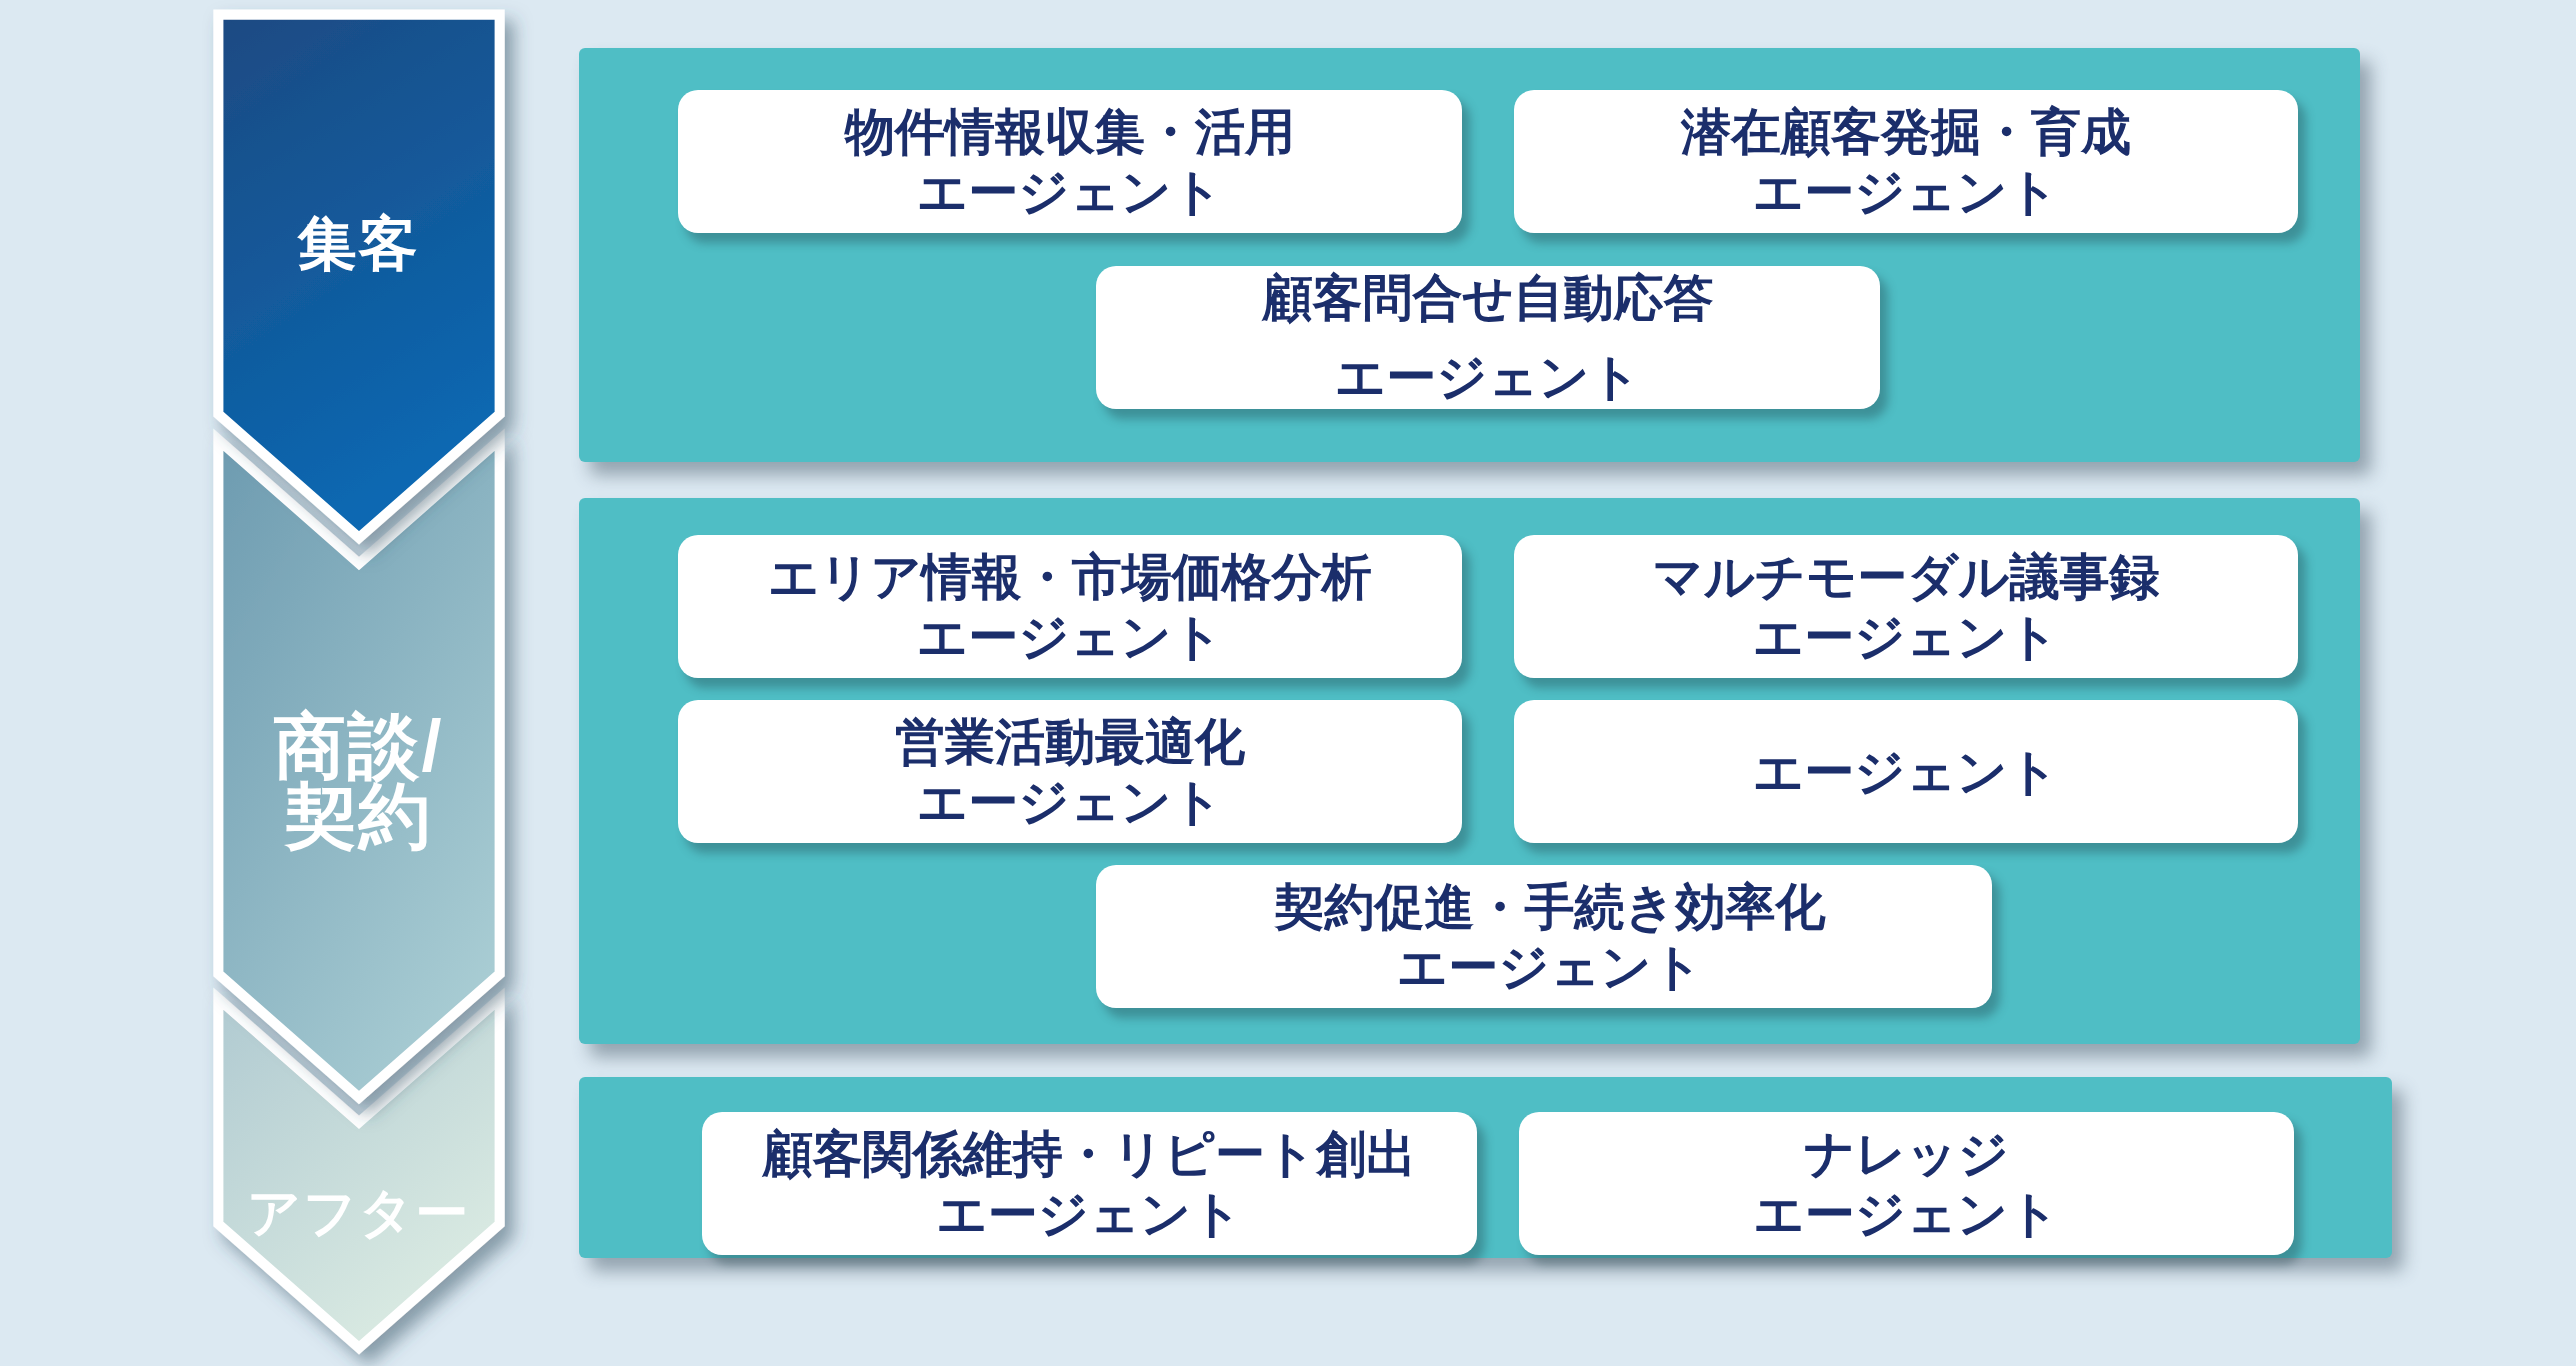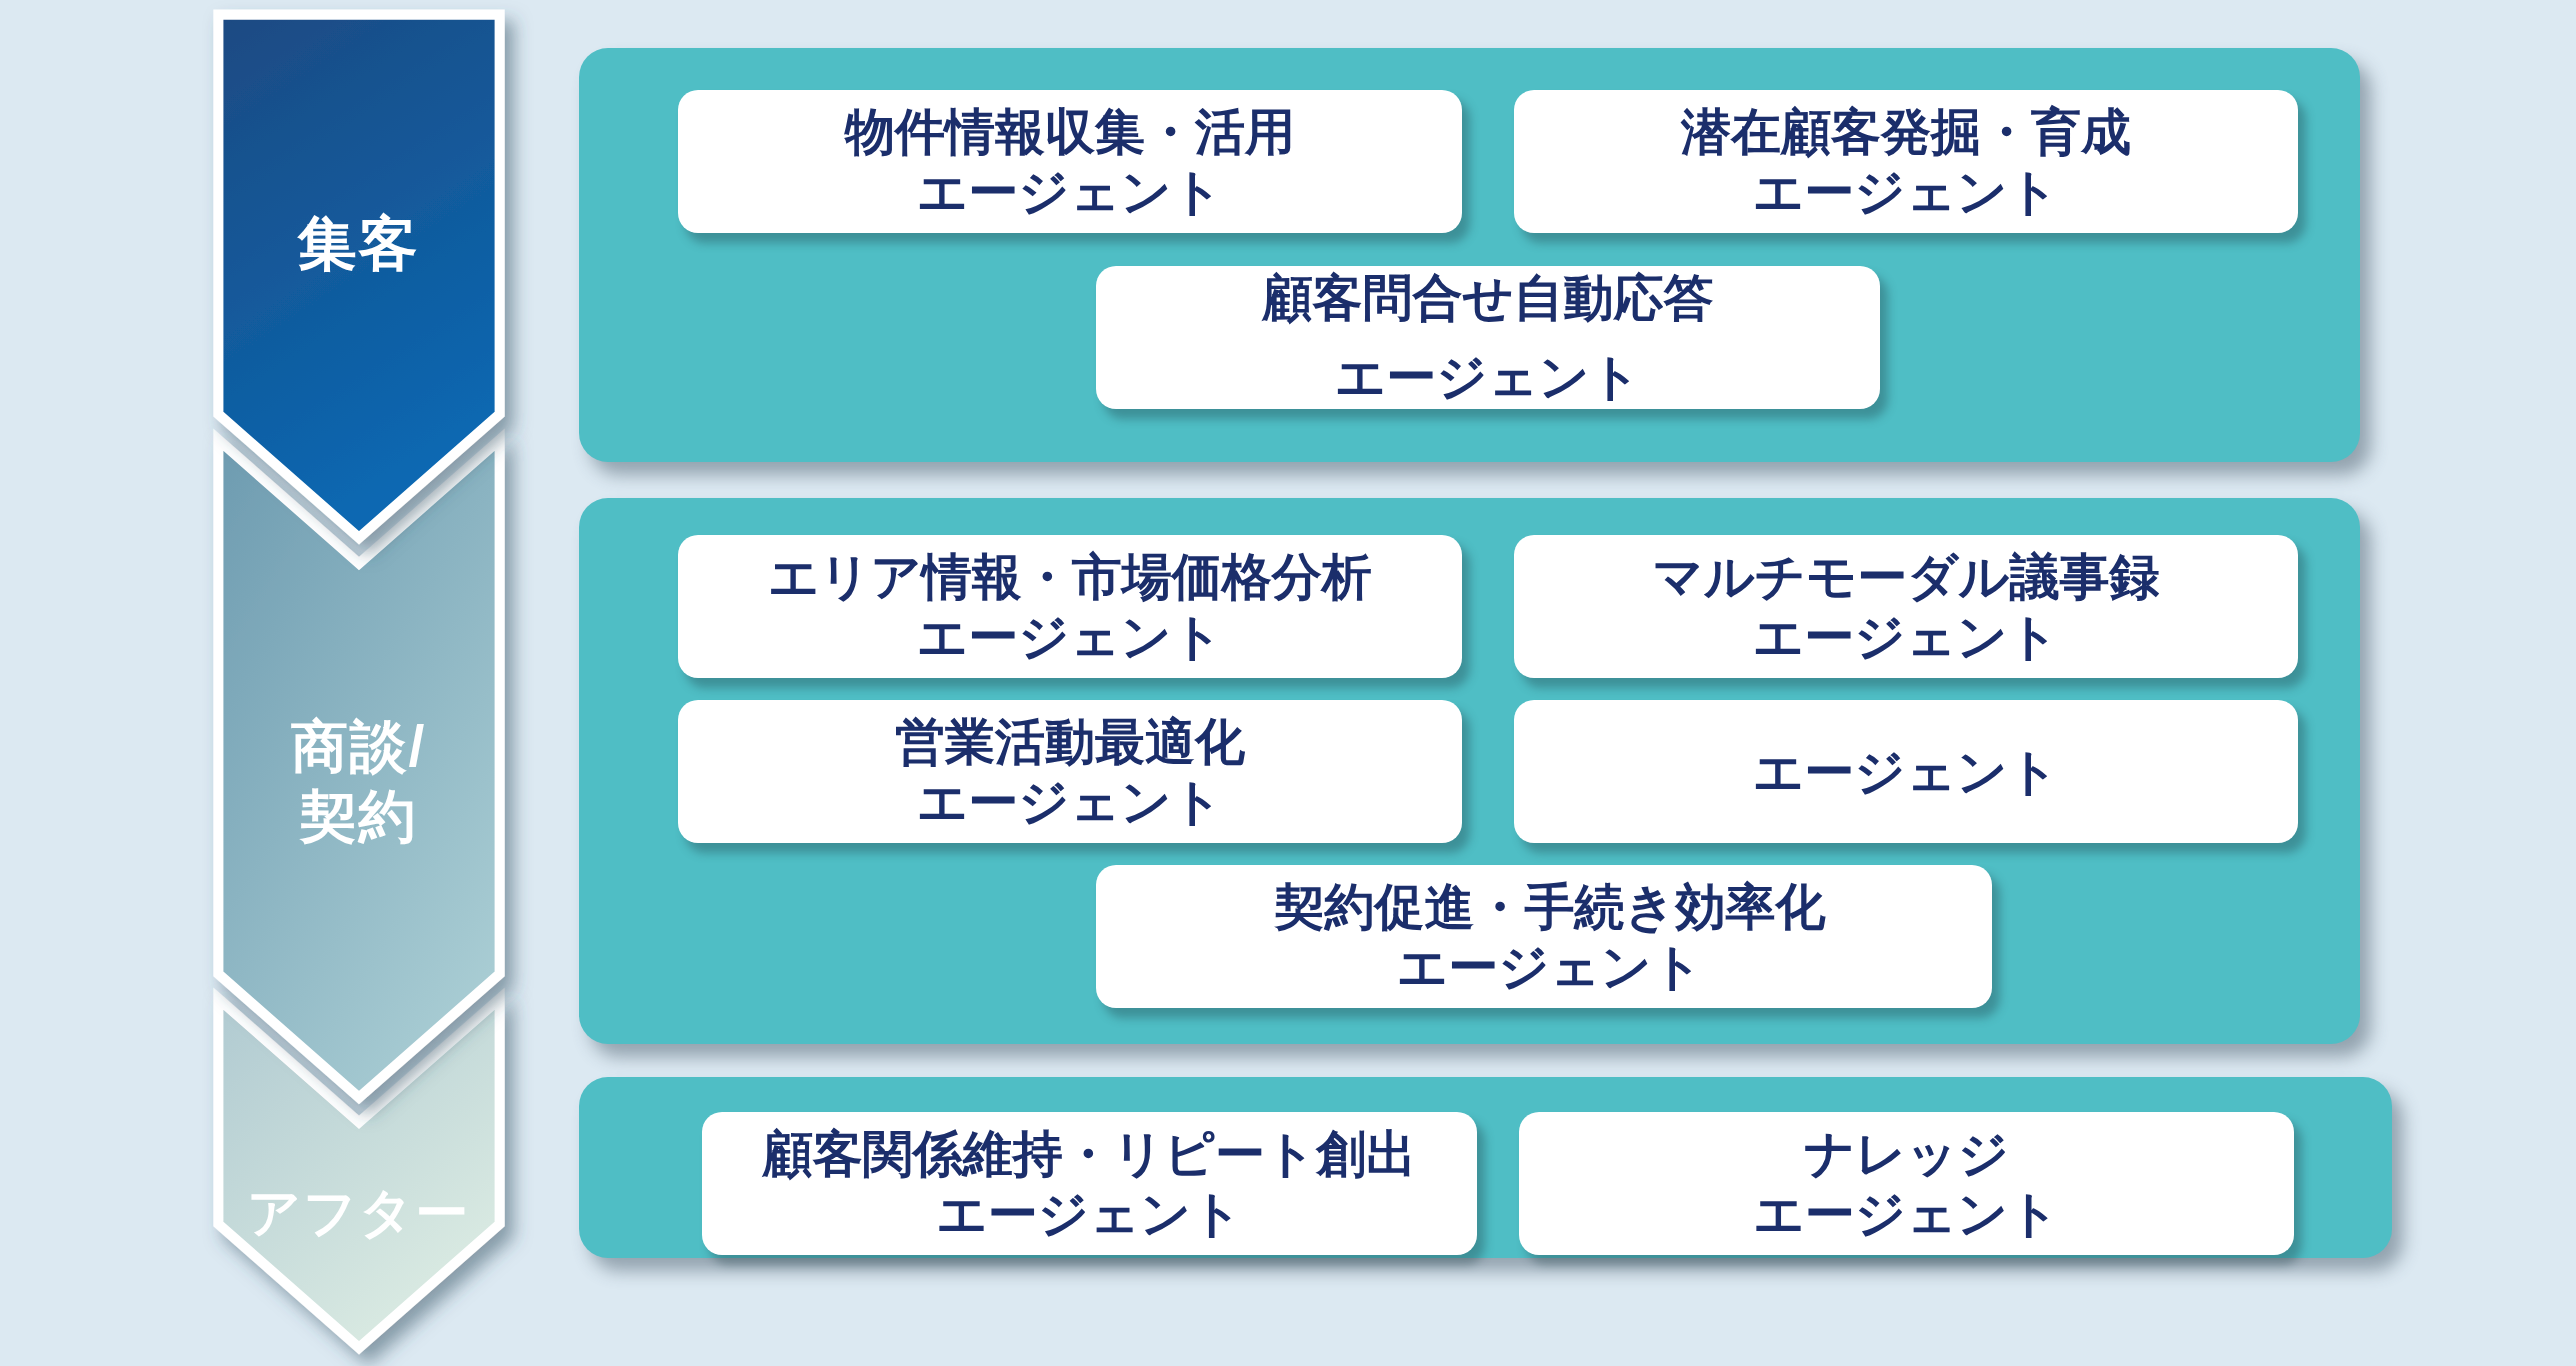--- a/index.html
+++ b/index.html
@@ -3,23 +3,23 @@
 <meta charset="utf-8">
 <style>
   html,body{margin:0;padding:0;background:#dce9f2;}
   #stage{position:relative;width:2576px;height:1366px;background:#dce9f2;overflow:hidden;
          font-family:"Liberation Sans","DejaVu Sans",sans-serif;}
   #arrows{position:absolute;left:0;top:0;}
   .stage-label{position:absolute;left:218px;width:281px;text-align:center;color:#ffffff;
                font-weight:700;letter-spacing:1.8px;margin-top:31px;}
   .stage-label span{display:block;}
   #label-attract{top:180px;font-size:59px;line-height:66px;}
-  #label-nego{top:680px;font-size:57px;line-height:70px;}
+  #label-nego{top:680px;font-size:72px;line-height:70px;}
   #label-after{top:1153px;font-size:53px;line-height:57px;}
-  .panel{position:absolute;left:579px;width:1781px;background:#4fbec5;border-radius:29px;
+  .panel{position:absolute;left:579px;width:1781px;background:#4fbec5;border-radius:6px;
          box-shadow:11px 13px 16.5px rgba(60,80,95,0.45);}
   #panel-attract{top:48px;height:414px;}
   #panel-nego{top:498px;height:546px;}
   #panel-after{top:1077px;height:181px;padding-left:32px;}
   .card{position:absolute;height:143px;background:#ffffff;border-radius:20px;
         box-shadow:7.3px 9.2px 9.2px rgba(30,60,70,0.35);
         display:flex;flex-direction:column;align-items:center;justify-content:center;
         color:#1b2e6b;font-weight:700;font-size:50px;line-height:60px;text-align:center;}
   .card span{display:block;white-space:nowrap;}
 </style>

